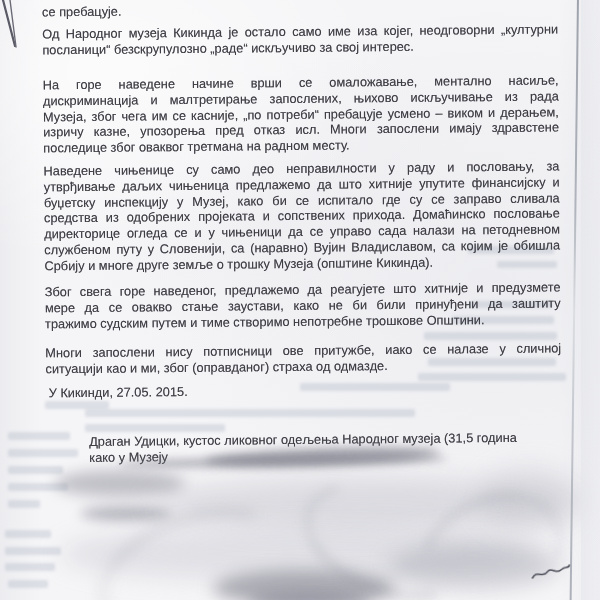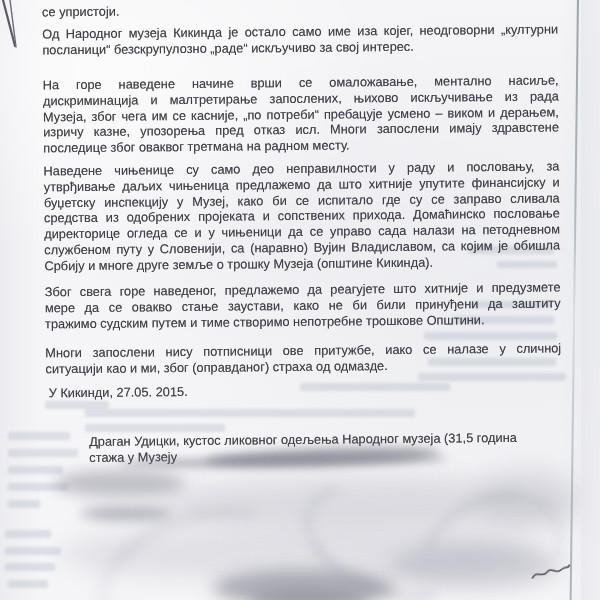--- a/index.html
+++ b/index.html
@@ -74,21 +74,21 @@
   <div class="ghost" style="left:8px;top:466px;width:55px;height:8px"></div>
   <div class="ghost" style="left:8px;top:483px;width:60px;height:8px"></div>
   <div class="ghost" style="left:8px;top:500px;width:32px;height:8px"></div>
   <div class="ghost" style="left:5px;top:530px;width:46px;height:8px"></div>
   <div class="ghost" style="left:5px;top:547px;width:56px;height:8px"></div>
   <div class="ghost" style="left:5px;top:563px;width:50px;height:8px"></div>
   <div class="ghost" style="left:8px;top:580px;width:40px;height:8px"></div>
 
   <div class="doc" id="doc-body">
       <div class="para" style="top: 4px;">
-        <div class="line"><span>се упристоји.</span></div>
+        <div class="line"><span>се пребацује.</span></div>
       </div>
       <div class="para" style="top: 26px;">
         <div class="line"><span style="word-spacing: 2.76735px;">Од Народног музеја Кикинда је остало само име иза којег, неодговорни „културни</span></div>
         <div class="line"><span>посланици“  безскрупулозно „раде“ искључиво за свој интерес.</span></div>
       </div>
       <div class="para" style="top: 77px;">
         <div class="line"><span style="word-spacing: 13.3164px;">На горе наведене начине  врши се омаложавање, ментално насиље,</span></div>
         <div class="line"><span style="word-spacing: 8.51815px;">дискриминација и малтретирање запослених, њихово искључивање из рада</span></div>
         <div class="line"><span style="word-spacing: 1.41857px;">Музеја, због чега им се касније, „по потреби“ пребацује усмено – виком и дерањем,</span></div>
         <div class="line"><span style="word-spacing: 6.58703px;">изричу казне, упозорења  пред отказ исл. Многи  запослени имају здравстене</span></div>
@@ -110,21 +110,21 @@
       </div>
       <div class="para" style="top: 345px;">
         <div class="line"><span style="word-spacing: 7.12202px;">Многи запослени  нису потписници ове притужбе, иако се налазе у сличној</span></div>
         <div class="line"><span>ситуацији као и ми, због (оправданог) страха од одмазде.</span></div>
       </div>
       <div class="para" style="top: 385px; left: 3px; width: 513px;">
         <div class="line"><span>У Кикинди, 27.05. 2015.</span></div>
       </div>
       <div class="para" style="top: 434px; left: 43px; width: 473px;">
         <div class="line"><span>Драган Удицки, кустос ликовног одељења Народног музеја (31,5 година</span></div>
-        <div class="line"><span>стажа у Музеју</span></div>
+        <div class="line"><span>како у Музеју</span></div>
       </div>
     </div>
 
   <div class="smudge" style="left:205px;top:448px;width:235px;height:17px;background:rgba(104,104,118,.55);filter:blur(5px);transform:rotate(-2deg)"></div>
   <div class="smudge" style="left:118px;top:456px;width:330px;height:11px;background:rgba(118,118,132,.5);filter:blur(4px);transform:rotate(-1deg)"></div>
   <div class="smudge" style="left:55px;top:470px;width:130px;height:27px;background:rgba(128,128,142,.45);filter:blur(7px)"></div>
   <div class="smudge" style="left:80px;top:506px;width:92px;height:15px;background:rgba(122,122,138,.5);filter:blur(6px)"></div>
   <div class="smudge" style="left:150px;top:478px;width:420px;height:52px;background:rgba(168,168,180,.32);filter:blur(12px)"></div>
   <div class="smudge" style="left:60px;top:528px;width:480px;height:52px;background:rgba(176,176,188,.3);filter:blur(12px)"></div>
   <div class="smudge" style="left:213px;top:570px;width:182px;height:36px;background:rgba(106,106,120,.5);filter:blur(8px)"></div>

